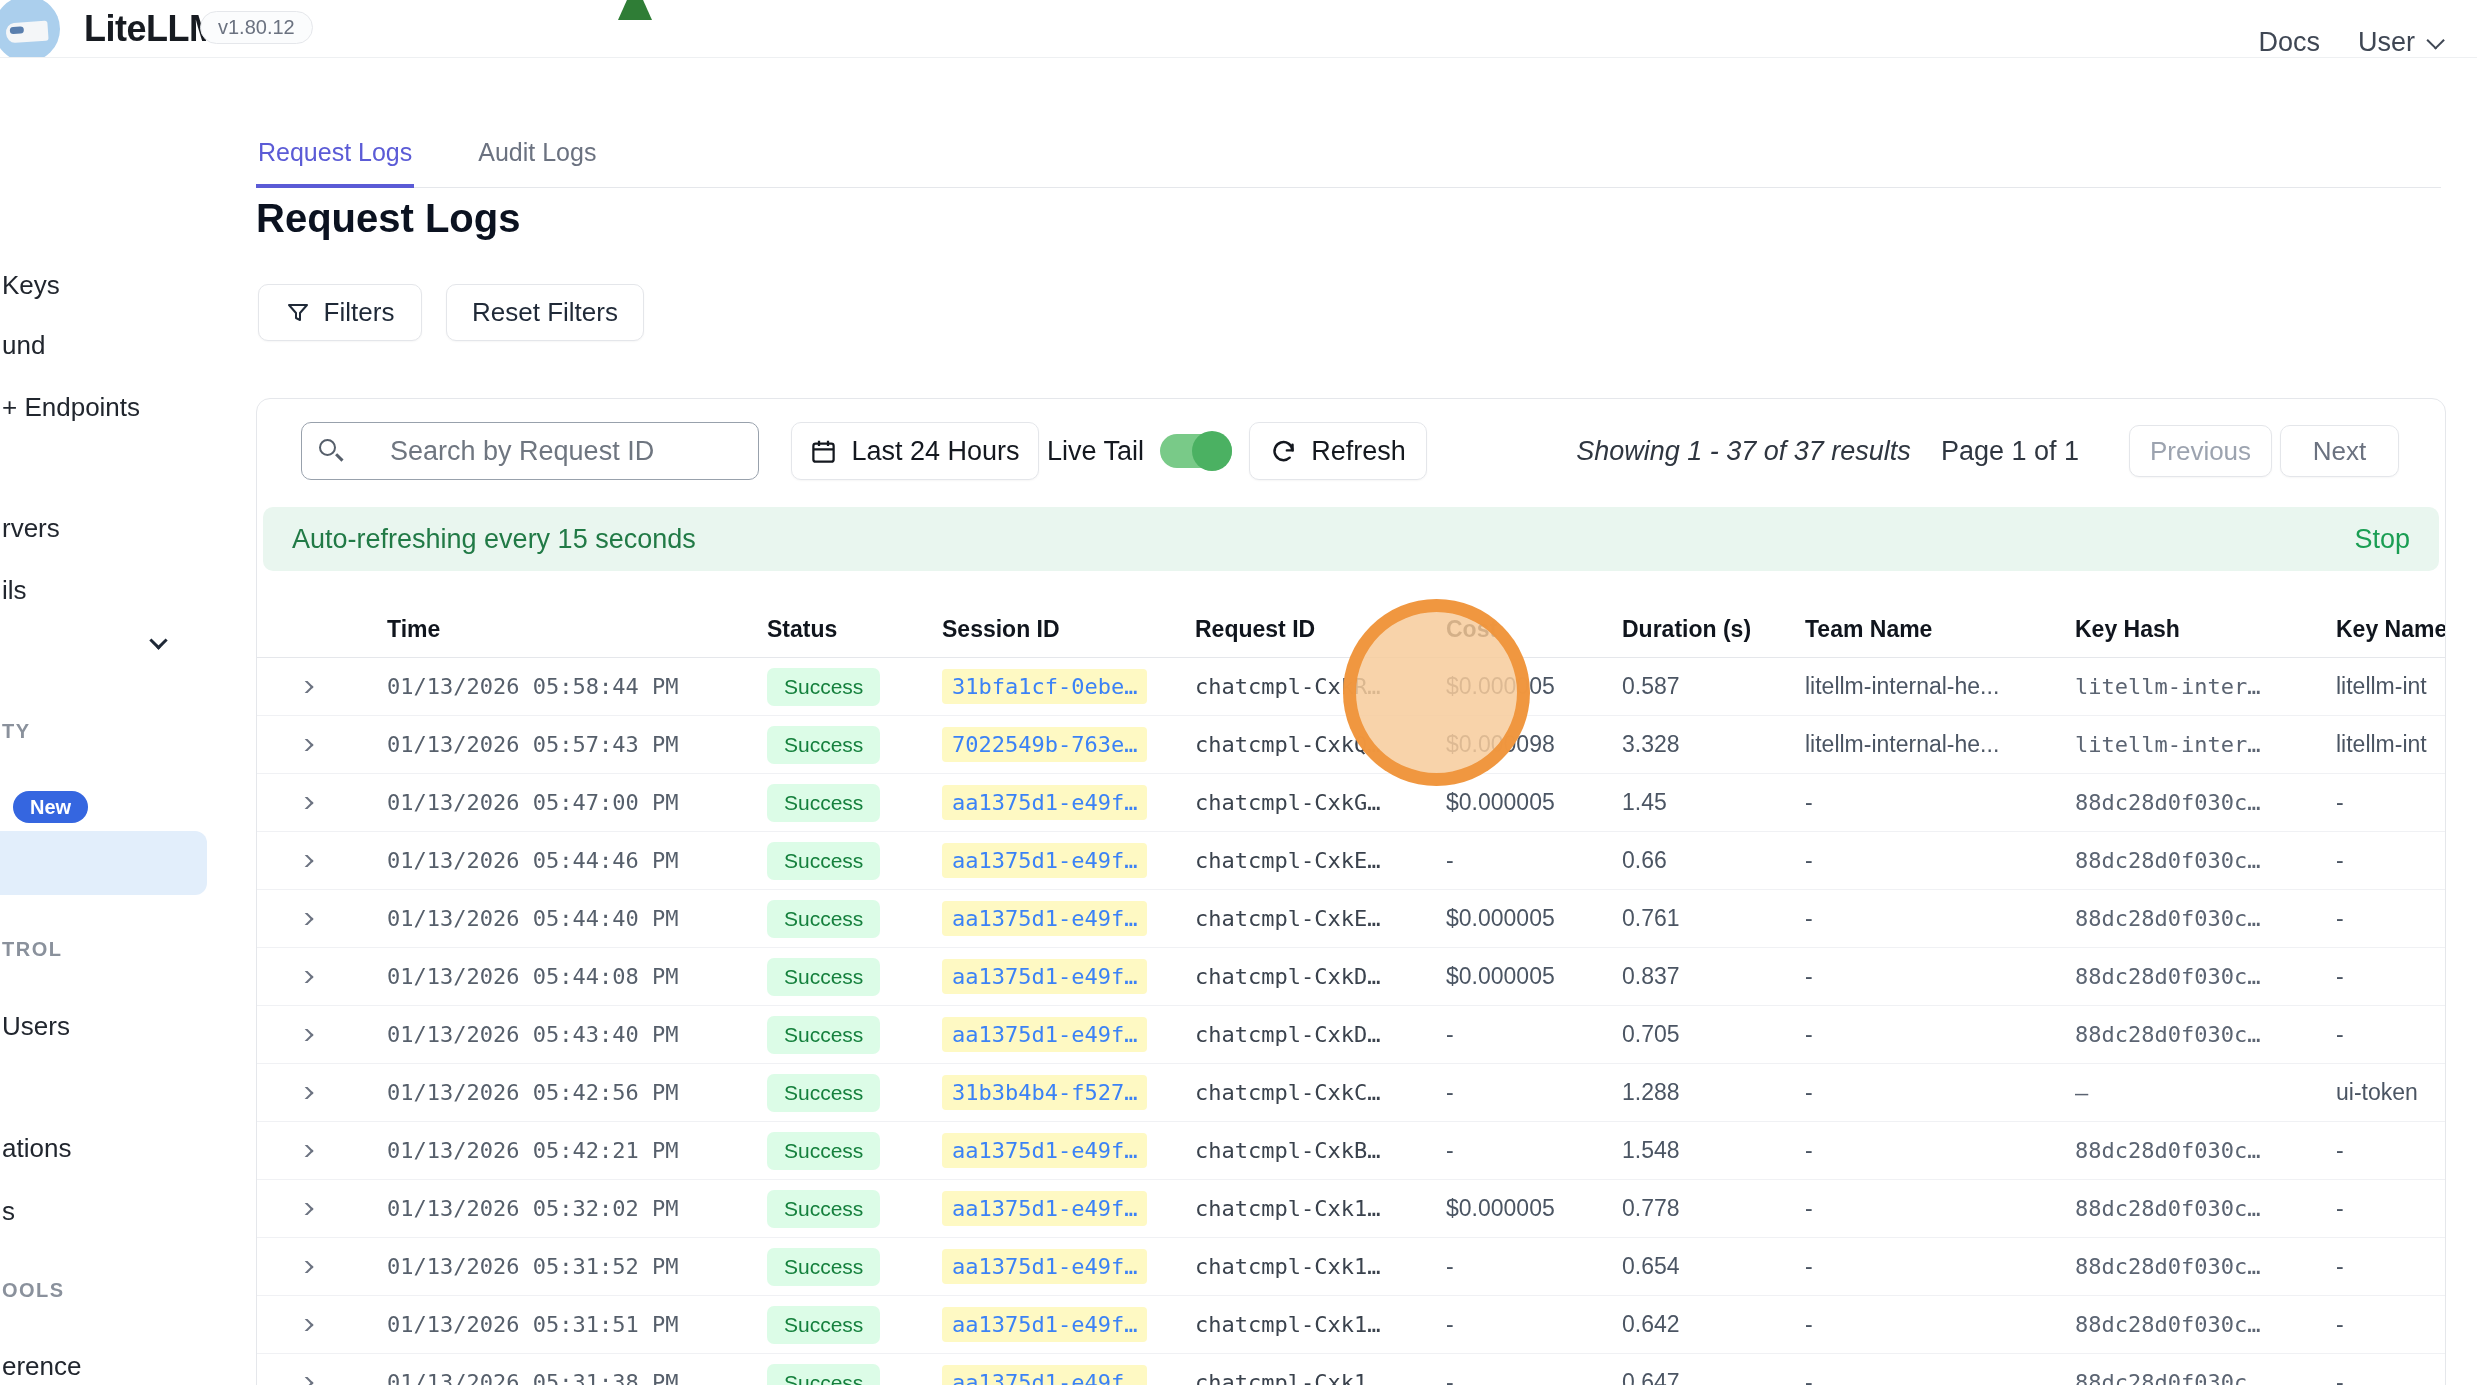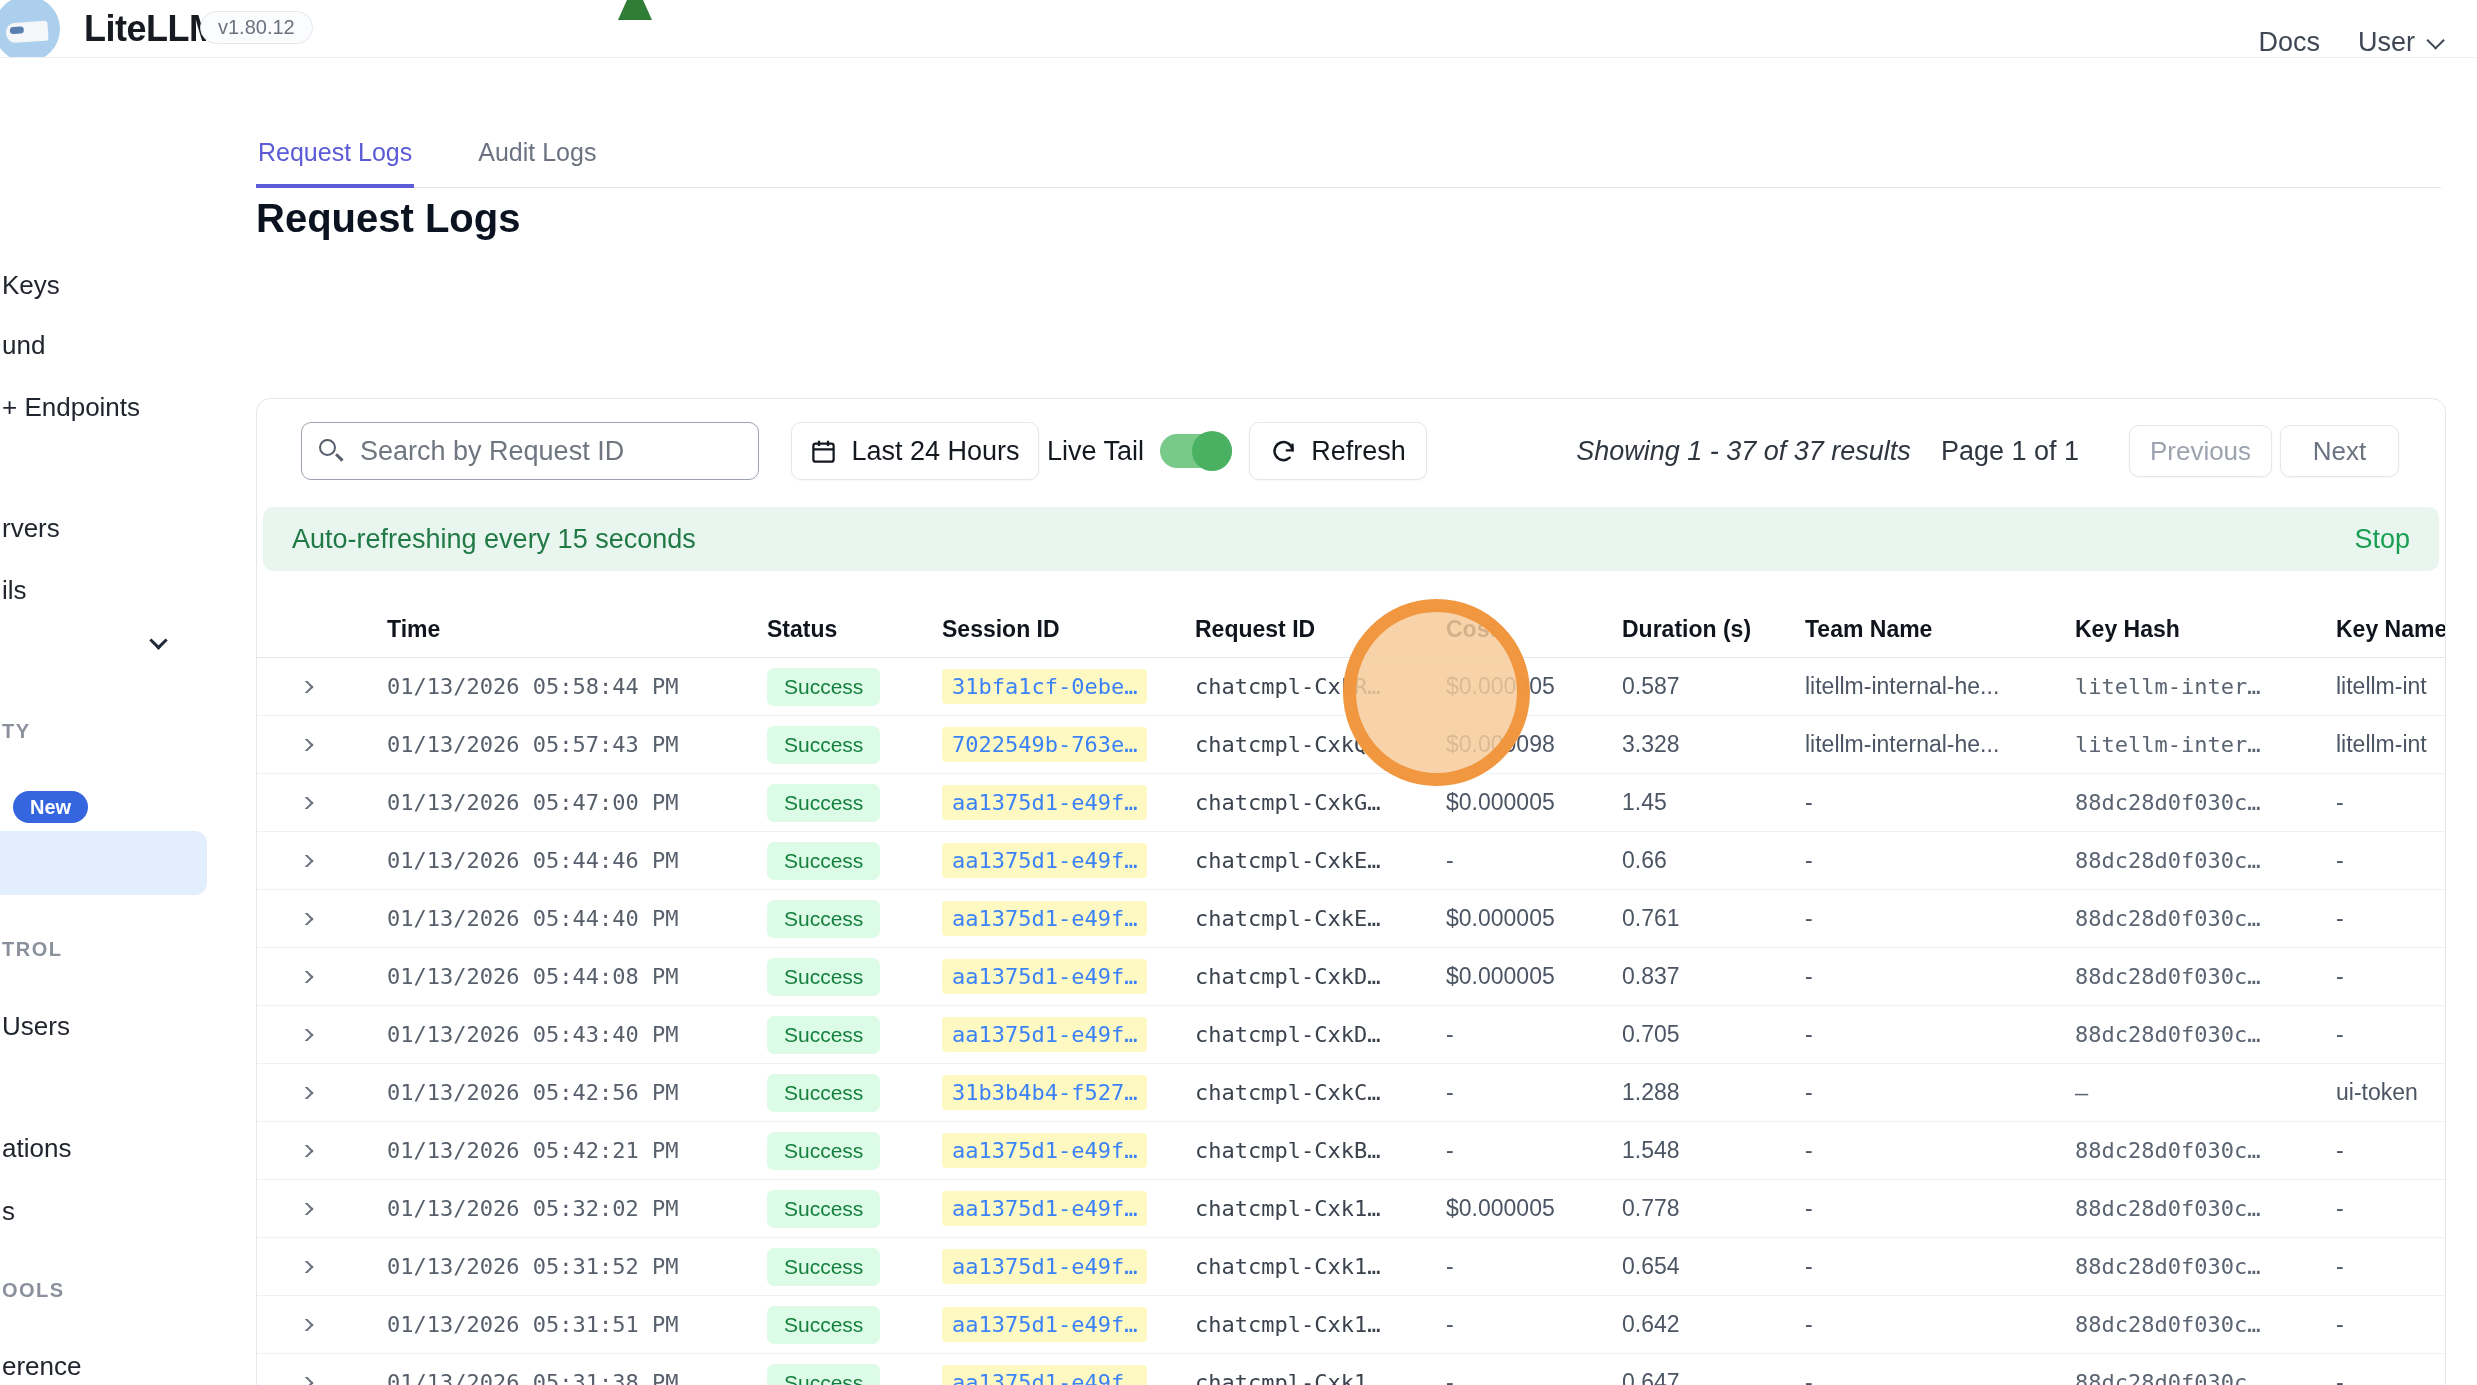--- a/index.html
+++ b/index.html
@@ -60,21 +60,21 @@
     font-size:26px; color:#1f2937; cursor:pointer; }
   .btn-filters { width:164px; height:57px; }
   .btn-reset { width:198px; height:57px; }
 
   
   .card { position:absolute; left:0; top:340px; width:2190px; height:1060px;
     border:1px solid #e5e7eb; border-radius:14px; background:#fff; overflow:hidden; }
   .toolbar { display:flex; align-items:center; height:100px; padding:4px 46px 0 44px; }
   .search-box { position:relative; width:458px; height:58px; margin-right:32px; }
   .search-box input { width:100%; height:100%; border:1.5px solid #98a1ac; border-radius:10px;
-    padding:0 16px 0 58px; font-size:27px; color:#a16207; outline:none;
+    padding:0 16px 0 88px; font-size:27px; color:#a16207; outline:none;
     font-family:"Liberation Sans", sans-serif; }
   .search-box input::placeholder { color:#6f7680; }
   .search-icon { position:absolute; left:18px; top:17px; width:17px; height:17px;
     border:2.5px solid #565f6b; border-radius:50%; }
   .search-icon:after { content:""; position:absolute; left:14px; top:15px; width:9px; height:2.5px;
     background:#565f6b; transform:rotate(45deg); }
   .btn-range { width:248px; height:58px; margin-right:8px; border-radius:10px; font-size:27px;
     font-weight:500; color:#14181f; }
   .livetail-label { font-size:27px; font-weight:500; color:#14181f; margin:0 16px 0 0; }
   .toggle { position:relative; width:72px; height:34px; border-radius:17px; background:#79ca88;
@@ -161,20 +161,31 @@
 
 <div class="main">
 
   <div class="tabs">
     <div class="tab active">Request Logs</div>
     <div class="tab">Audit Logs</div>
   </div>
 
   <div class="page-title">Request Logs</div>
 
+  <div class="filter-row">
+    <button class="btn btn-filters">
+      <svg class="icon-svg" width="24" height="24" viewBox="0 0 24 24" fill="none" stroke="#1f2937" stroke-width="2" stroke-linejoin="round">
+          <path d="M3 4h18l-7 8v7l-4-2v-5L3 4z"></path>
+        </svg>
+      <span>Filters</span>
+    </button>
+    <button class="btn btn-reset">
+      <span>Reset Filters</span>
+    </button>
+  </div>
 
   <div class="card">
 
     <div class="toolbar">
       <div class="search-box">
         <span class="search-icon"></span>
         <input type="text" placeholder="Search by Request ID" style="">
       </div>
       <button class="btn btn-range">
         <svg class="icon-svg" width="27" height="27" viewBox="0 0 24 24" fill="none" stroke="#14181f" stroke-width="2">

